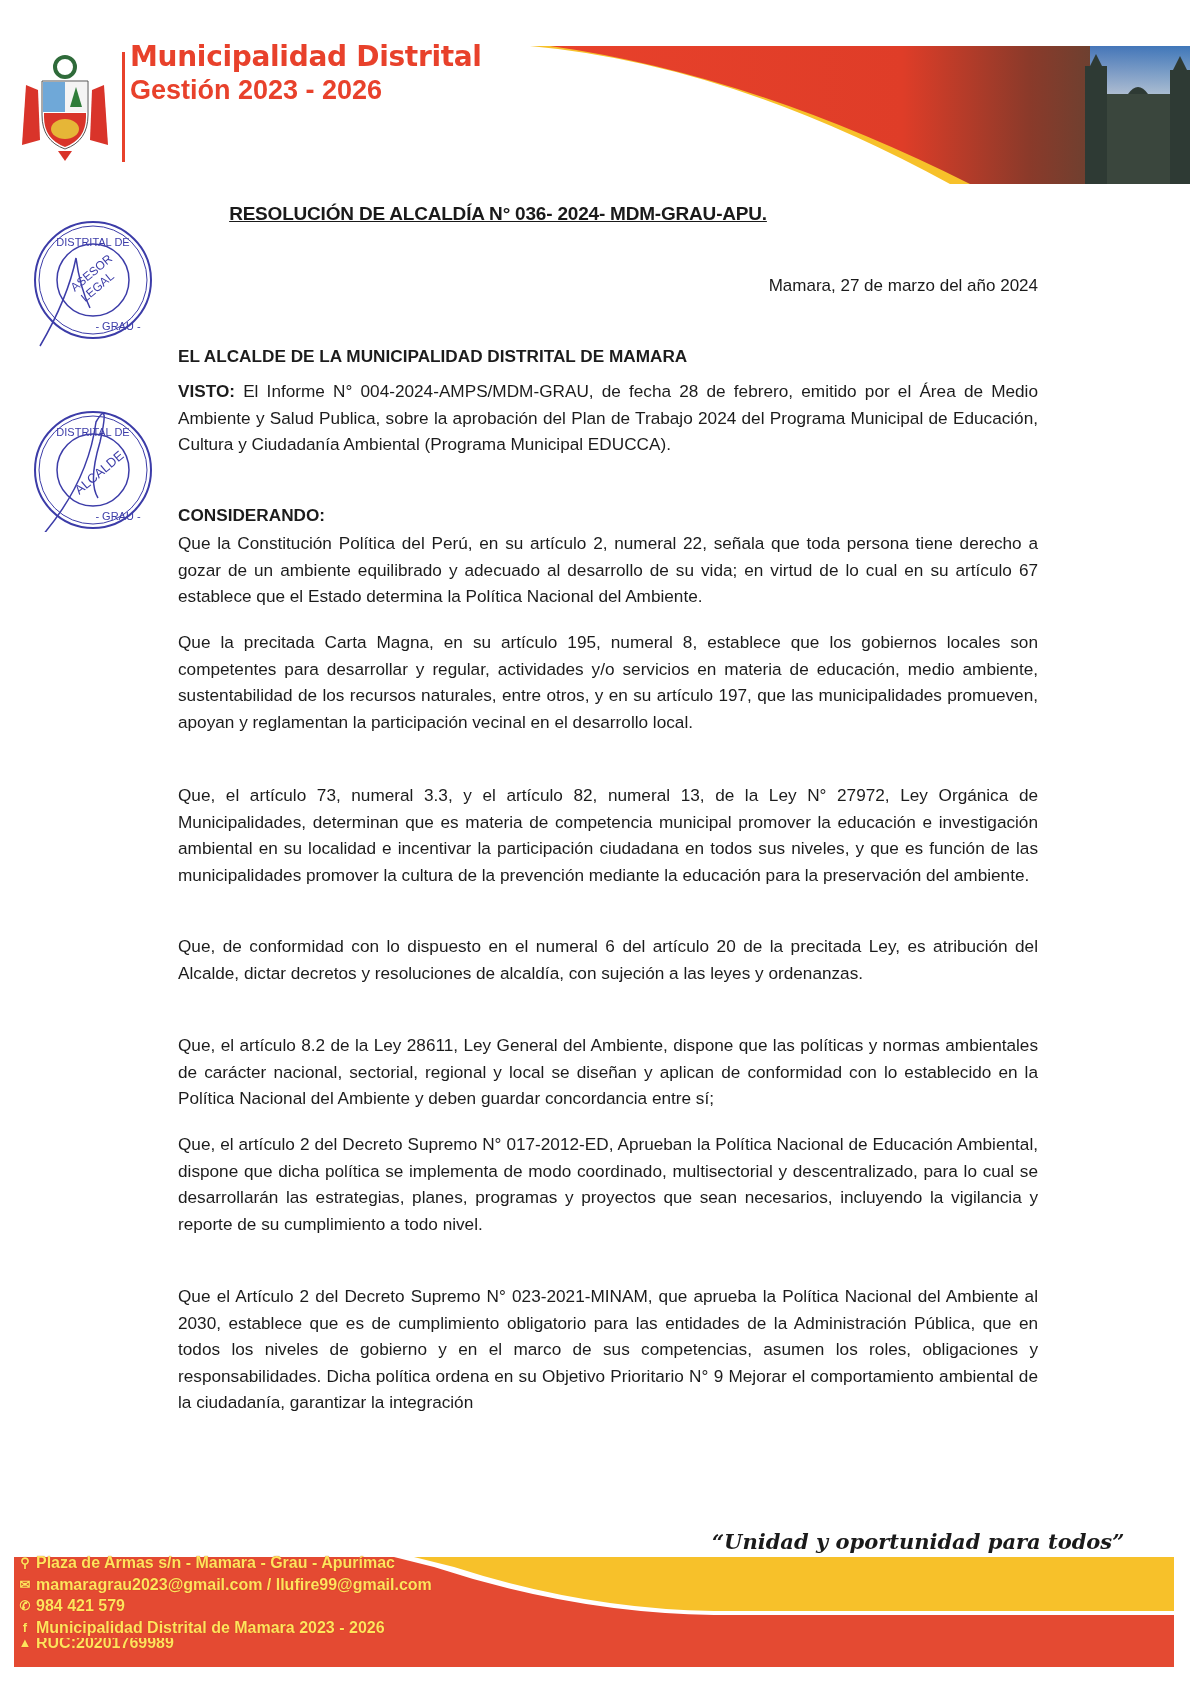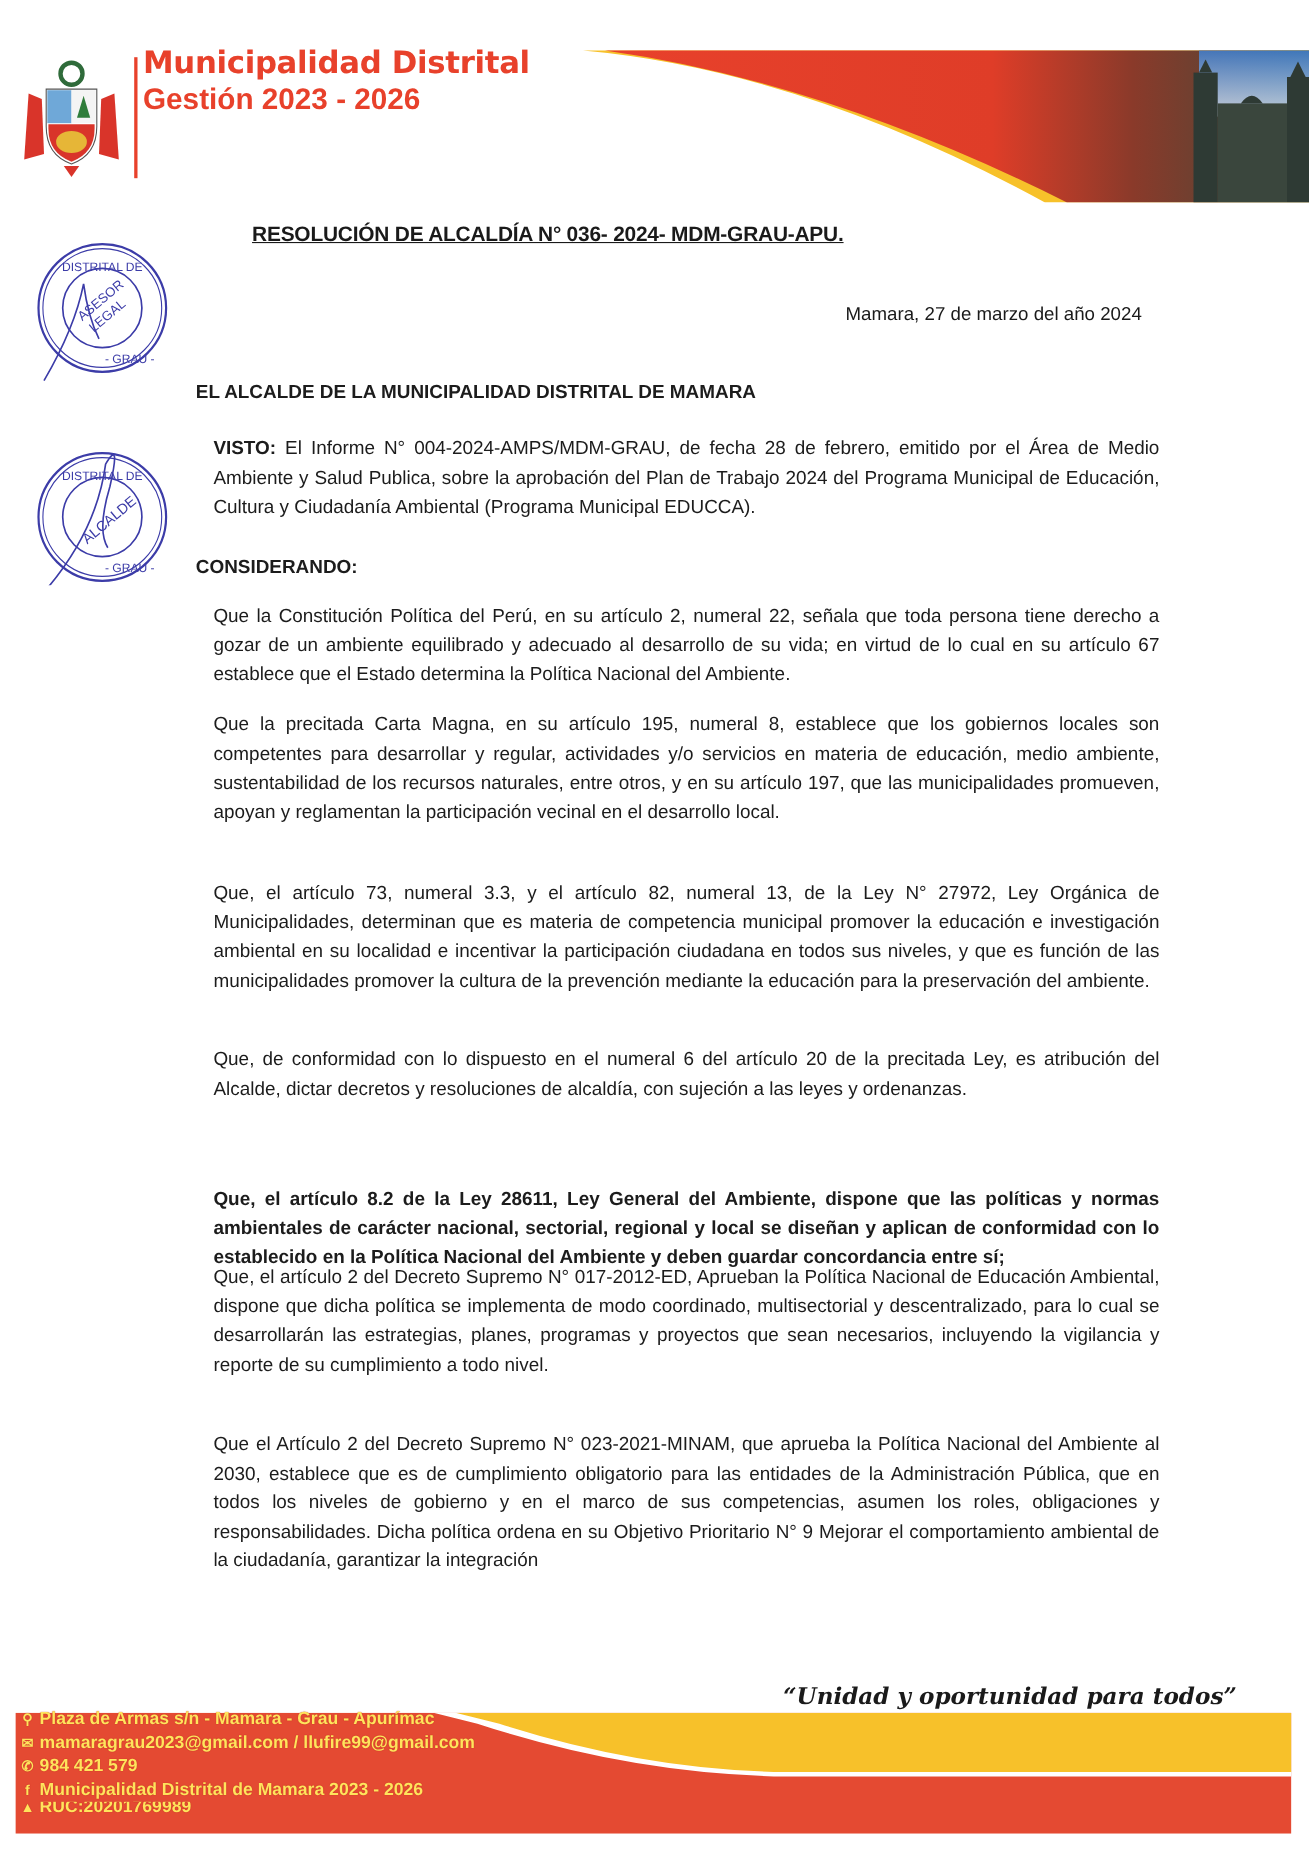--- a/index.html
+++ b/index.html
@@ -18,21 +18,21 @@
 
   
   .stamp { position: absolute; width: 130px; height: 130px; }
 
   
   .doc { position: absolute; left: 178px; width: 860px; font-family: "Liberation Sans", sans-serif; font-size: 17.2px; line-height: 26.5px; color: #1c1c1c; }
   .title { position: absolute; left: 0; width: 996px; top: 203px; text-align: center;
            font-weight: bold; font-size: 19px; text-decoration: underline; letter-spacing: -0.2px; }
   .date { position: absolute; right: 152px; top: 276px; font-size: 17px; text-align: center; }
   .heading { font-weight: bold; margin-top: 20px; }
-  .para { text-align: justify; margin: 16px; }
+  .para { text-align: justify; margin: 0; }
   .para b { font-weight: bold; }
 
   
   .footer { position: absolute; left: 0; top: 1545px; width: 1190px; height: 138px; }
   .footer-bg { position: absolute; left: 14px; top: 12px; width: 1160px; height: 110px; }
   .contact { position: absolute; left: 18px; top: 1552px; color: #ffe45c; font-family: "Liberation Sans", sans-serif;
              font-weight: bold; font-size: 16px; line-height: 21.5px; text-shadow: 0 0 1px #b3261a; }
   .contact .row { display: flex; align-items: center; gap: 4px; white-space: nowrap; }
   .contact .ico { width: 14px; display: inline-block; text-align: center; font-size: 13px; }
   .contact .clip { height: 10px; overflow: hidden; }
@@ -111,21 +111,21 @@
 <div class="doc heading" style="top:323px;">EL ALCALDE DE LA MUNICIPALIDAD DISTRITAL DE MAMARA</div>
 
 <p class="doc para" style="top:378px;"><b>VISTO:</b><span> El Informe N° 004-2024-AMPS/MDM-GRAU, de fecha 28 de febrero, emitido por el Área de Medio Ambiente y Salud Publica, sobre la aprobación del Plan de Trabajo 2024 del Programa Municipal de Educación, Cultura y Ciudadanía Ambiental (Programa Municipal EDUCCA).</span></p>
 
 <div class="doc heading" style="top:482px;">CONSIDERANDO:</div>
 
 <p class="doc para" style="top:530px;">Que la Constitución Política del Perú, en su artículo 2, numeral 22, señala que toda persona tiene derecho a gozar de un ambiente equilibrado y adecuado al desarrollo de su vida; en virtud de lo cual en su artículo 67 establece que el Estado determina la Política Nacional del Ambiente.</p>
 <p class="doc para" style="top:629px;">Que la precitada Carta Magna, en su artículo 195, numeral 8, establece que los gobiernos locales son competentes para desarrollar y regular, actividades y/o servicios en materia de educación, medio ambiente, sustentabilidad de los recursos naturales, entre otros, y en su artículo 197, que las municipalidades promueven, apoyan y reglamentan la participación vecinal en el desarrollo local.</p>
 <p class="doc para" style="top:782px;">Que, el artículo 73, numeral 3.3, y el artículo 82, numeral 13, de la Ley N° 27972, Ley Orgánica de Municipalidades, determinan que es materia de competencia municipal promover la educación e investigación ambiental en su localidad e incentivar la participación ciudadana en todos sus niveles, y que es función de las municipalidades promover la cultura de la prevención mediante la educación para la preservación del ambiente.</p>
 <p class="doc para" style="top:933px;">Que, de conformidad con lo dispuesto en el numeral 6 del artículo 20 de la precitada Ley, es atribución del Alcalde, dictar decretos y resoluciones de alcaldía, con sujeción a las leyes y ordenanzas.</p>
-<p class="doc para" style="top:1060px;font-weight:bold;">Que, el artículo 8.2 de la Ley 28611, Ley General del Ambiente, dispone que las políticas y normas ambientales de carácter nacional, sectorial, regional y local se diseñan y aplican de conformidad con lo establecido en la Política Nacional del Ambiente y deben guardar concordancia entre sí;</p>
+<p class="doc para" style="top:1032px;">Que, el artículo 8.2 de la Ley 28611, Ley General del Ambiente, dispone que las políticas y normas ambientales de carácter nacional, sectorial, regional y local se diseñan y aplican de conformidad con lo establecido en la Política Nacional del Ambiente y deben guardar concordancia entre sí;</p>
 <p class="doc para" style="top:1131px;">Que, el artículo 2 del Decreto Supremo N° 017-2012-ED, Aprueban la Política Nacional de Educación Ambiental, dispone que dicha política se implementa de modo coordinado, multisectorial y descentralizado, para lo cual se desarrollarán las estrategias, planes, programas y proyectos que sean necesarios, incluyendo la vigilancia y reporte de su cumplimiento a todo nivel.</p>
 <p class="doc para" style="top:1283px;">Que el Artículo 2 del Decreto Supremo N° 023-2021-MINAM, que aprueba la Política Nacional del Ambiente al 2030, establece que es de cumplimiento obligatorio para las entidades de la Administración Pública, que en todos los niveles de gobierno y en el marco de sus competencias, asumen los roles, obligaciones y responsabilidades. Dicha política ordena en su Objetivo Prioritario N° 9 Mejorar el comportamiento ambiental de la ciudadanía, garantizar la integración</p>
 
 <div class="footer">
   <svg class="footer-bg" viewBox="0 0 1160 110" preserveAspectRatio="none">
     <rect x="0" y="0" width="1160" height="110" fill="#e44a32"></rect>
     <path d="M380 0 L1160 0 L1160 58 L700 58 Q560 56 420 10 Z" fill="#ffffff"></path>
     <path d="M400 0 L1160 0 L1160 54 L700 54 Q570 52 440 10 Z" fill="#f7c12a"></path>
   </svg>
 </div>

